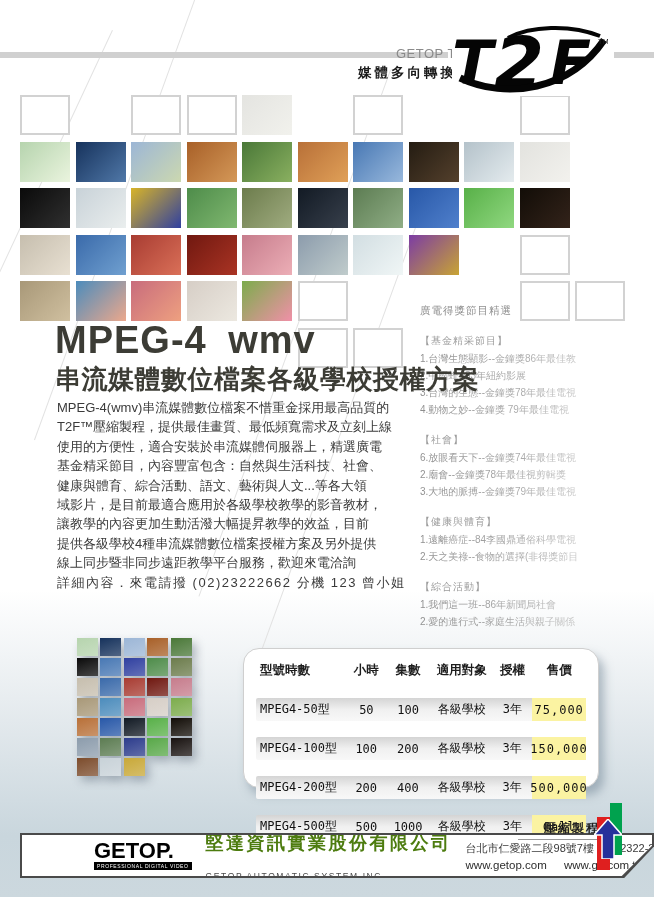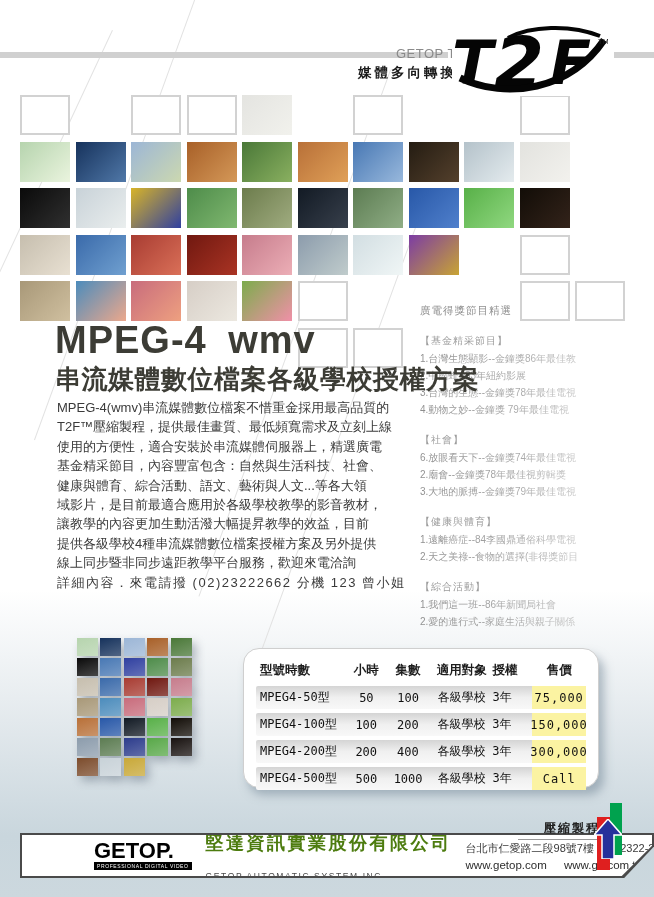--- a/index.html
+++ b/index.html
@@ -49,28 +49,28 @@
   
   .collage{position:absolute;left:77px;top:638px;width:120px;height:145px;z-index:3;
     filter:drop-shadow(4px 5px 5px rgba(90,105,120,.45));}
   .ctile{position:absolute;width:21px;height:18px;}
 
   
   .panel{position:absolute;left:243px;top:648px;width:356px;height:140px;background:#ffffff;
     border:1px solid #cfcfcf;border-radius:16px;box-shadow:5px 7px 10px rgba(110,130,145,.5);
     z-index:4;box-sizing:border-box;padding:9px 12px;}
   .pt-hrow{display:flex;height:24px;align-items:center;font-weight:bold;font-size:12.5px;color:#1d1d1d;}
-  .pt-row{display:flex;height:23px;align-items:center;margin-top:4px;font-size:12px;color:#111;
+  .pt-row{display:flex;height:23px;align-items:center;margin-top:16px;font-size:12px;color:#111;
     background:linear-gradient(180deg,#d4d4d4,#f0f0f0 50%,#f8f8f8);border-radius:2px;
     font-family:"DejaVu Sans Mono","Liberation Mono",monospace;}
   .c0{width:92px;text-align:left;padding-left:4px;box-sizing:border-box;}
   .c1{width:38px;text-align:center;}
   .c2{width:46px;text-align:center;}
   .c3{width:62px;text-align:center;}
-  .c4{width:40px;}
+  .c4{width:40px;text-align:center;}
   .c5{width:54px;text-align:center;}
   .pt-row .c5.price{height:100%;display:flex;align-items:center;justify-content:center;letter-spacing:1px;}
 
   
   .fund-label{position:absolute;left:518px;top:820px;width:82px;text-align:right;z-index:7;
     font-size:12px;font-weight:bold;color:#222;letter-spacing:2px;border-bottom:1px solid #999;padding-bottom:2px;}
   .fund-logo{position:absolute;left:593px;top:803px;width:40px;height:72px;z-index:7;}
   .fund-green{position:absolute;left:17px;top:0;width:12px;height:52px;}
   .fund-red{position:absolute;left:4px;top:14px;width:13px;height:53px;}
   .fund-arrow{position:absolute;left:1px;top:16px;z-index:2;}
@@ -268,21 +268,21 @@
           <div class="c3">各級學校</div>
           <div class="c4">3年</div>
           <div class="c5 price" style="background: rgb(251, 243, 162);">150,000</div>
         </div>
         <div class="pt-row">
           <div class="c0">MPEG4-200型</div>
           <div class="c1">200</div>
           <div class="c2">400</div>
           <div class="c3">各級學校</div>
           <div class="c4">3年</div>
-          <div class="c5 price" style="background: rgb(251, 243, 162);">300,000</div>
+          <div class="c5 price" style="background: rgb(251, 243, 162);">500,000</div>
         </div>
         <div class="pt-row">
           <div class="c0">MPEG4-500型</div>
           <div class="c1">500</div>
           <div class="c2">1000</div>
           <div class="c3">各級學校</div>
           <div class="c4">3年</div>
           <div class="c5 price" style="background: rgb(251, 243, 162);">Call</div>
         </div>
       </div>

